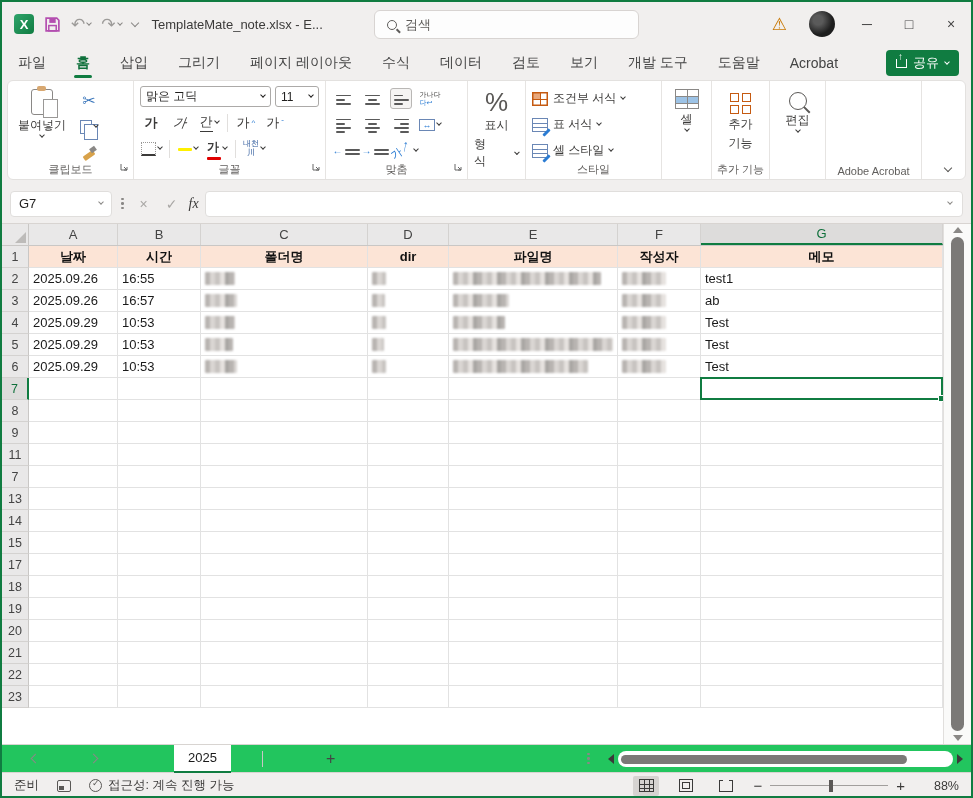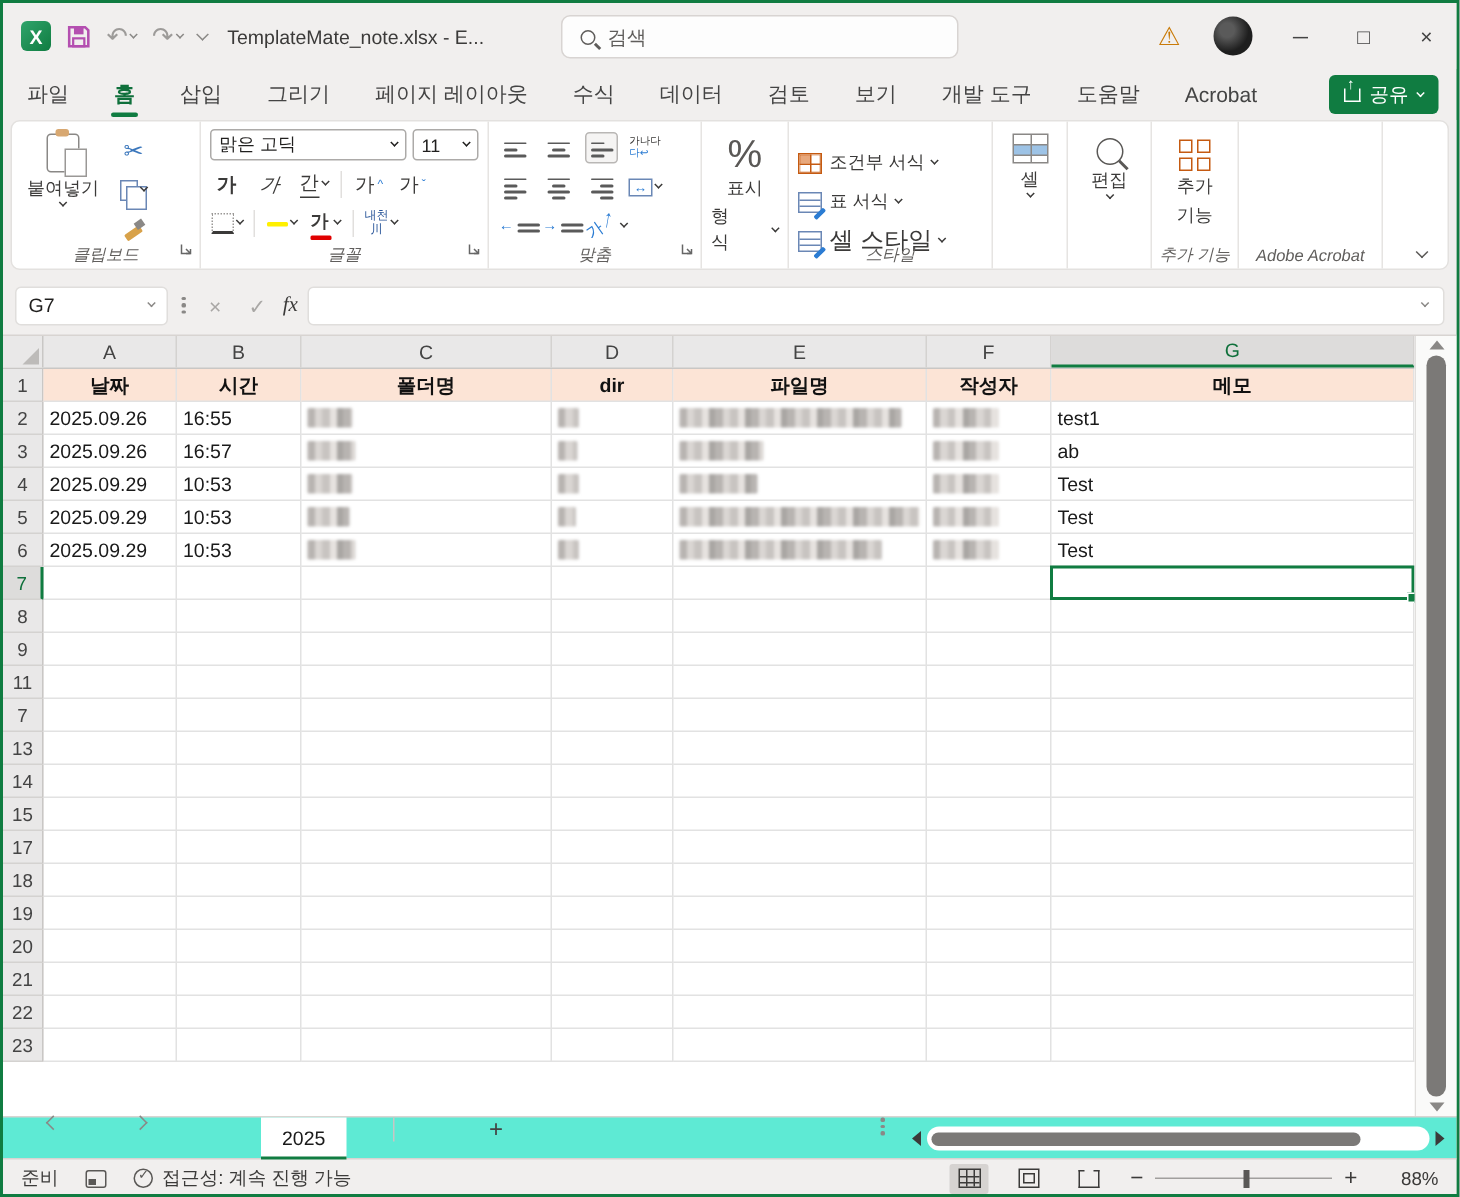--- a/index.html
+++ b/index.html
@@ -30,21 +30,21 @@
   .mtab.active::after{ content:""; position:absolute; left:0; right:0; bottom:0; height:3px; border-radius:2px; background:#107C41; }
   .share-btn{ position:absolute; right:12px; top:4px; background:#107C41; color:#fff; border-radius:4px; height:26px; display:flex; align-items:center; gap:6px; padding:0 10px; font-size:13px; }
   .share-ic{ width:11px; height:9px; border:1.4px solid #fff; border-top:none; position:relative; }
   .share-ic::after{ content:"↑"; position:absolute; top:-8px; left:1px; font-size:10px; color:#fff; }
 
   
   .ribbon{ height:104px; background:#F1EFEE; position:relative; padding:0 5px; }
   .ribbon-panel{ background:#fff; border:1px solid #E3E1DF; border-radius:6px; height:100px; display:flex; position:relative; }
   .rgroup{ position:relative; border-right:1px solid #E6E4E2; padding:5px 6px 18px 6px; }
   .rgroup:last-child{ border-right:none; }
-  .glabel{ position:absolute; bottom:2px; left:0; right:0; text-align:center; font-size:11px; color:#605E5C; white-space:nowrap;font-style:italic; }
+  .glabel{ position:absolute; bottom:2px; left:0; right:0; text-align:center; font-size:11px; color:#605E5C; white-space:nowrap; }
   .launcher{ position:absolute; bottom:3px; right:4px; }
   .icbtn{ display:inline-flex; align-items:center; justify-content:center; min-width:22px; height:21px; gap:2px; color:#3b3a39; }
   .bars{ display:inline-block; width:15px; }
   .bars i{ display:block; height:1.5px; background:#5a5a5a; margin-top:2.6px; border-radius:1px; }
   .bars.c i{ margin-left:auto; margin-right:auto; } .bars.r i{ margin-left:auto; }
   .bars i.s{ width:9px; } .bars i.f{ width:15px; }
   .boxed{ border:1px solid #B9B7B5; border-radius:3px; background:#F5F4F3; }
   .bigbtn{ display:flex; flex-direction:column; align-items:center; justify-content:flex-start; gap:2px; font-size:12px; color:#3b3a39; padding-top:3px; }
   .combo{ background:#fff; border:1px solid #ACAAA8; border-radius:3px; height:21px; display:flex; align-items:center; justify-content:space-between; padding:0 5px; font-size:12px; color:#201F1E; gap:4px; }
   .frow{ display:flex; align-items:center; gap:7px; margin-top:5px; }
@@ -109,21 +109,21 @@
   .redact{ height:13px; border-radius:1px; background:repeating-linear-gradient(90deg,#b8b4b1 0 5px,#dad6d3 5px 10px,#c8c4c1 10px 15px,#e6e2df 15px 20px,#a9a6a3 20px 24px); filter:blur(1px); }
   .selbox{ position:absolute; border:2px solid #107C41; pointer-events:auto; }
   .selhandle{ position:absolute; right:-4px; bottom:-4px; width:7px; height:7px; background:#107C41; border:1.4px solid #fff; }
   .vscroll{ width:28px; background:#FAFAF9; border-left:1px solid #E1DFDD; display:flex; flex-direction:column; align-items:center; padding:3px 0; }
   .scr-arrow{ width:0; height:0; border-left:5px solid transparent; border-right:5px solid transparent; }
   .scr-arrow.up{ border-bottom:6px solid #8a8886; }
   .scr-arrow.down{ border-top:6px solid #8a8886; }
   .vthumb{ flex:1; width:13px; margin:4px 0; background:#7B7977; border-radius:7px; }
 
   
-  .tabbar{ height:28px; background:#5eead4; border-top:1px solid #D8D4D1; display:flex; position:relative;gap:29px; }
+  .tabbar{ height:28px; background:#22c55e; border-top:1px solid #D8D4D1; display:flex; align-items:center; position:relative;gap:29px; }
   .navchev{ width:7px; height:7px; border-right:1.6px solid #8a8886; border-bottom:1.6px solid #8a8886; display:inline-block; }
   .nav-l{ transform:rotate(135deg); margin-left:30px; }
   .nav-r{ transform:rotate(-45deg); margin-left:22px; }
   .sheettab{ margin-left:48px; height:28px; background:#fff; display:flex; align-items:center; padding:0 14px; font-size:13px; color:#1a1a1a; border-bottom:2.5px solid #107C41; }
   .tabsep{ width:1px; height:16px; background:#C8C6C4; margin-left:2px; }
   .addsheet{ margin-left:34px; color:#444; font-size:16px; }
   .hscroll{ position:absolute; right:8px; top:5px; width:355px; height:18px; display:flex; align-items:center; gap:4px; }
   .htrack{ flex:1; height:16px; background:#fff; border-radius:8px; display:flex; align-items:center; padding:0 3px; }
   .hthumb{ height:9px; width:87%; background:#7B7977; border-radius:5px; }
   .harrow{ width:0; height:0; border-top:5px solid transparent; border-bottom:5px solid transparent; }
@@ -391,76 +391,76 @@
           <span class="pct">%</span>
           <span>표시</span>
           <span style="display:flex;align-items:center;gap:21px">
               <span>형식</span>
               <span class="chev sm"></span>
             </span>
         </div>
       </div>
 
       <div class="rgroup" style="width:136px">
-        <div class="frow" style="margin-top:12px">
+        <div class="frow" style="margin-top:2px">
           <span class="icbtn" style="gap:5px">
             <span class="grid3-ic"></span>
             <span style="font-size:12px">조건부 서식</span>
             <span class="chev sm"></span>
           </span>
         </div>
         <div class="frow">
           <span class="icbtn" style="gap:5px">
             <span class="tbl-ic">
                 <span class="pencil"></span>
               </span>
             <span style="font-size:12px">표 서식</span>
             <span class="chev sm"></span>
           </span>
         </div>
         <div class="frow">
           <span class="icbtn" style="gap:5px">
             <span class="tbl-ic">
                 <span class="pencil"></span>
               </span>
-            <span style="font-size:16px">셀 스타일</span>
+            <span style="font-size:12px">셀 스타일</span>
             <span class="chev sm"></span>
           </span>
         </div>
         <span class="glabel">스타일</span>
       </div>
 
       <div class="rgroup" style="width:50px">
         <div class="bigbtn">
           <span class="cells-ic"></span>
           <span>셀</span>
-          <span class="chev sm"></span>
-        </div>
-      </div>
-
-      <div class="rgroup" style="width:56px">
-        <div class="bigbtn">
-          <span class="zoom-ic"></span>
-          <span>편집</span>
           <span class="chev sm"></span>
         </div>
       </div>
 
       <div class="rgroup" style="width:58px">
         <div class="bigbtn">
           <span class="addin-ic">
               <b></b>
               <b></b>
               <b></b>
               <b></b>
             </span>
           <span>추가</span>
           <span>기능</span>
         </div>
         <span class="glabel">추가 기능</span>
+      </div>
+
+      <div class="rgroup" style="width:56px">
+        <div class="bigbtn">
+          <span class="zoom-ic"></span>
+          <span>편집</span>
+          <span class="chev sm"></span>
+        </div>
       </div>
 
       <div class="rgroup" style="width:96px">
         <span class="glabel">Adobe Acrobat</span>
       </div>
 
       <span class="ribbon-collapse chev"></span>
     </div>
   </div>
 

